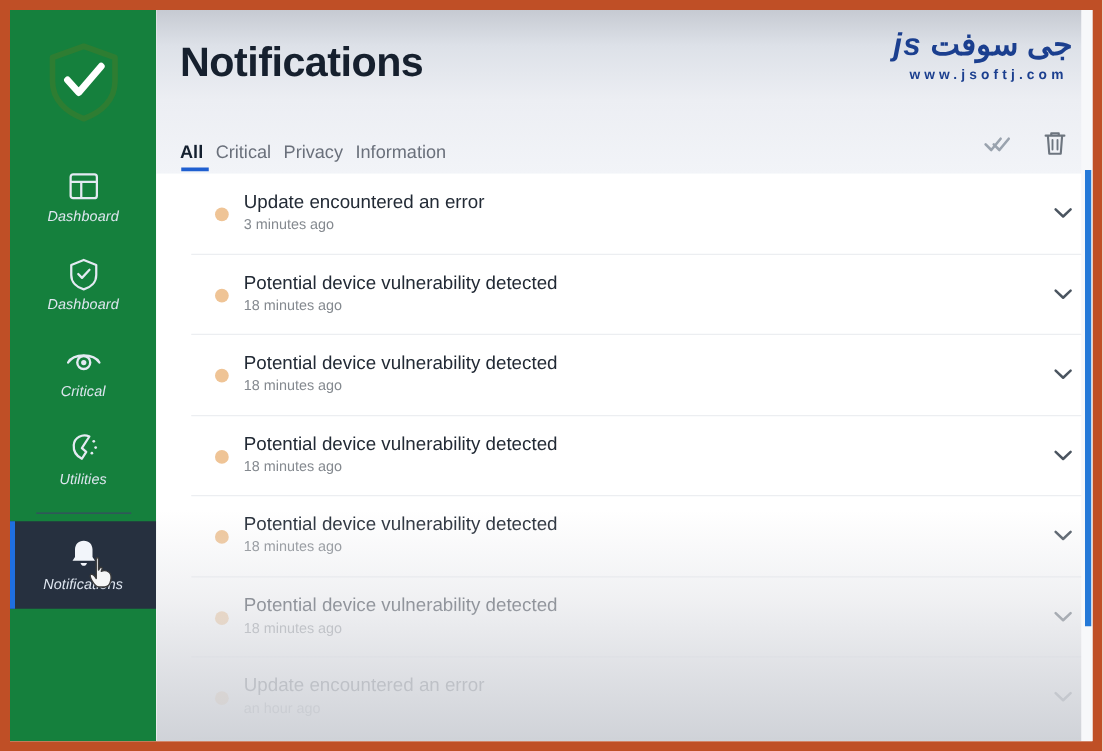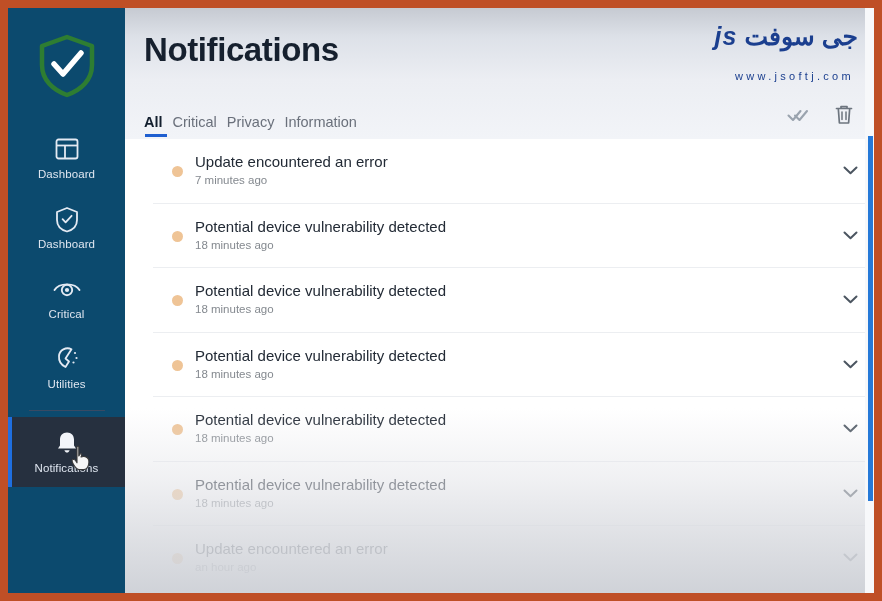--- a/index.html
+++ b/index.html
@@ -27,23 +27,24 @@
     height: 585px;
     display: flex;
     overflow: hidden;
     background: #fff;
   }
 
   
   #sidebar {
     width: 117px;
     flex: 0 0 117px;
-    background: #0c4a6e;
+    background: #15803d;
     position: relative;
     color: #e8edf5;
+    font-style: italic;
   }
 
   #brand-logo {
     height: 115px;
     display: flex;
     align-items: center;
     justify-content: center;
   }
 
   .nav-item {
@@ -131,22 +132,22 @@
     font-weight: bold;
     color: #1b3f8f;
     direction: rtl;
     line-height: 1.15;
     letter-spacing: 1px;
   }
   #wm-url {
     font-size: 11px;
     color: #1b3f8f;
     letter-spacing: 3.3px;
-    font-weight: normal;
-    margin-top: 19px;
+    font-weight: bold;
+    margin-top: 3px;
     margin-right: 4px;
   }
 
   #tabs {
     position: absolute;
     left: 19px;
     bottom: 0px;
     display: flex;
     align-items: flex-end;
     gap: 10px;
@@ -390,21 +391,21 @@
           </div>
         </div>
       </div>
 
       <div id="list">
 
         <div class="notif-row">
           <span class="notif-dot"></span>
           <div class="notif-text">
             <div class="notif-title">Update encountered an error</div>
-            <div class="notif-time">7 minutes ago</div>
+            <div class="notif-time">3 minutes ago</div>
           </div>
           <div class="notif-chevron">
             <svg width="15" height="9" viewBox="0 0 15 9">
               <path d="M1.5 1.5 L7.5 7.2 L13.5 1.5" fill="none" stroke="#4b5560" stroke-width="2" stroke-linecap="round" stroke-linejoin="round"></path>
             </svg>
           </div>
         </div>
 
         <div class="notif-row">
           <span class="notif-dot"></span>

